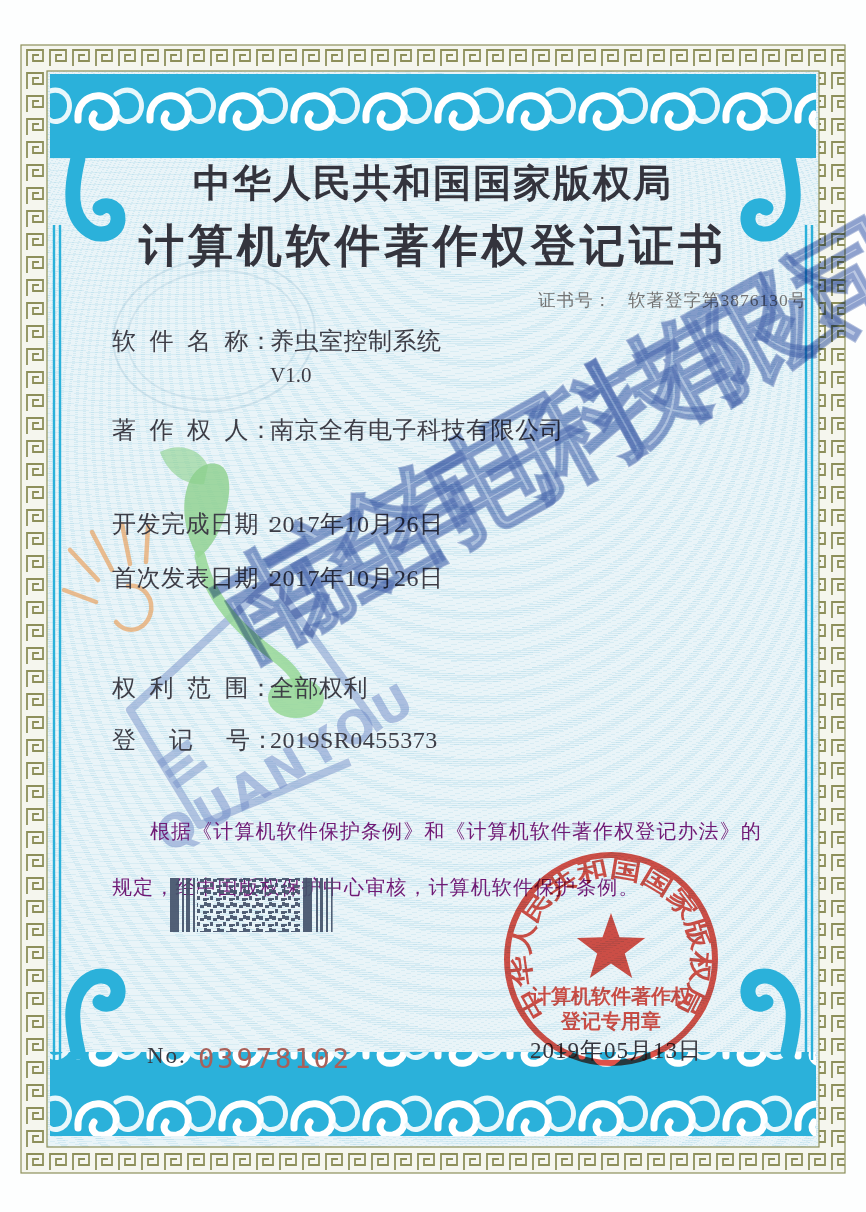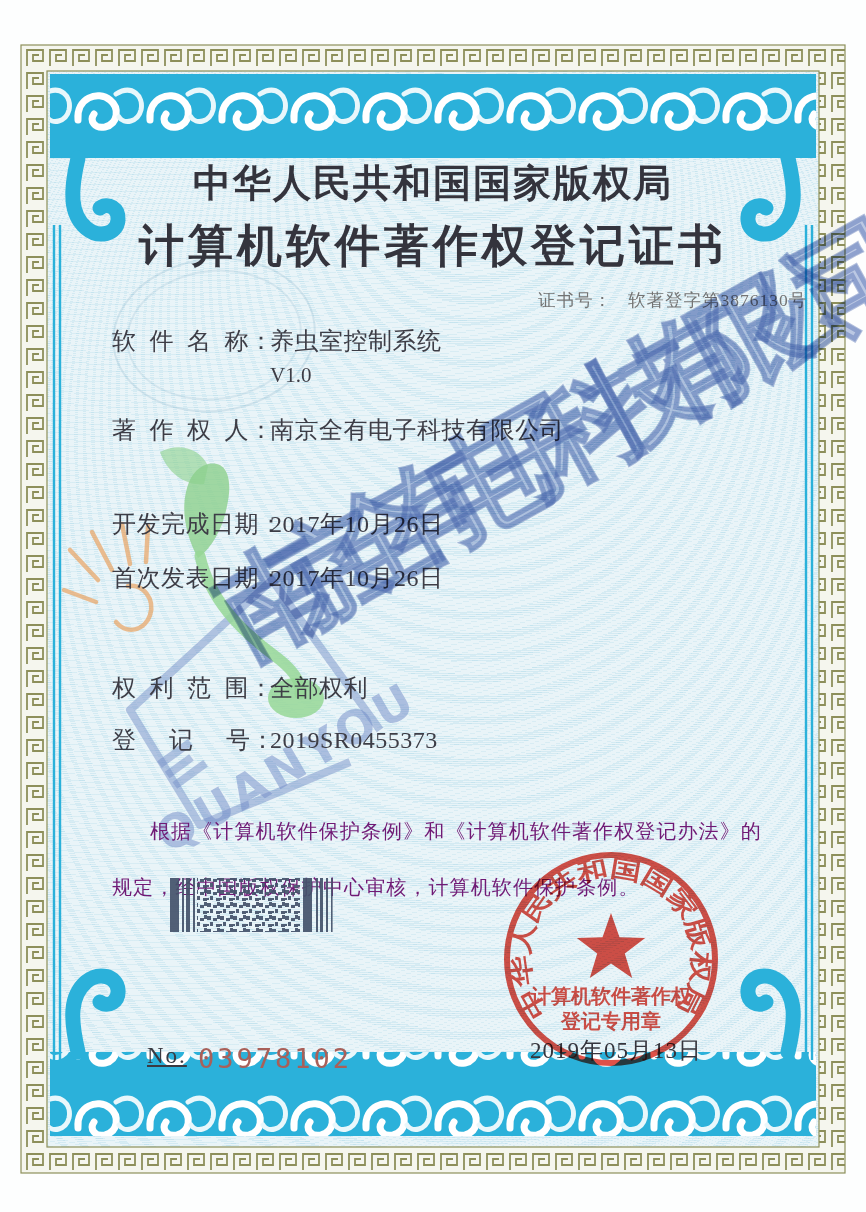--- a/index.html
+++ b/index.html
@@ -24,21 +24,21 @@
   .title2{left:0;top:216px;width:866px;text-align:center;font-size:45px;font-weight:bold;letter-spacing:4px;color:#34343d;}
   .certno{left:538px;top:288px;font-size:17.5px;letter-spacing:1px;color:#737373;}
   .certno .gap{display:inline-block;width:16px;}
   .row{position:absolute;left:112px;font-size:24px;letter-spacing:.5px;color:#3d3d46;z-index:3;white-space:nowrap;}
   .row .lbl{display:inline-block;width:158px;white-space:pre;}
   .subrow{position:absolute;left:270px;font-size:21px;color:#3d3d46;z-index:3;}
   .para{font-size:20px;letter-spacing:1.1px;color:#701a75;margin-top:40px;}
   .barcode{position:absolute;left:168px;top:876px;width:172px;height:58px;z-index:3;opacity:.92;}
   .seal{position:absolute;left:498px;top:846px;width:226px;height:226px;z-index:5;mix-blend-mode:multiply;opacity:.92;}
   .seal-date{left:530px;top:1035px;font-size:23px;letter-spacing:1px;color:#35353d;z-index:3;}
-  .serial-label{left:147px;top:1043px;font-size:23px;letter-spacing:2px;color:#3a3a42;z-index:3;text-decoration:underline;}
+  .serial-label{left:147px;top:1043px;font-size:23px;letter-spacing:2px;color:#3a3a42;z-index:3;}
   .serial-digits{left:198px;top:1043px;font-size:27px;letter-spacing:3px;color:#a96059;z-index:3;
     font-family:"DejaVu Sans Mono","Liberation Mono",monospace;}
 </style>
 </head>
 <body>
 
 <div class="page">
 
   <div class="inner-bg"></div>
 

